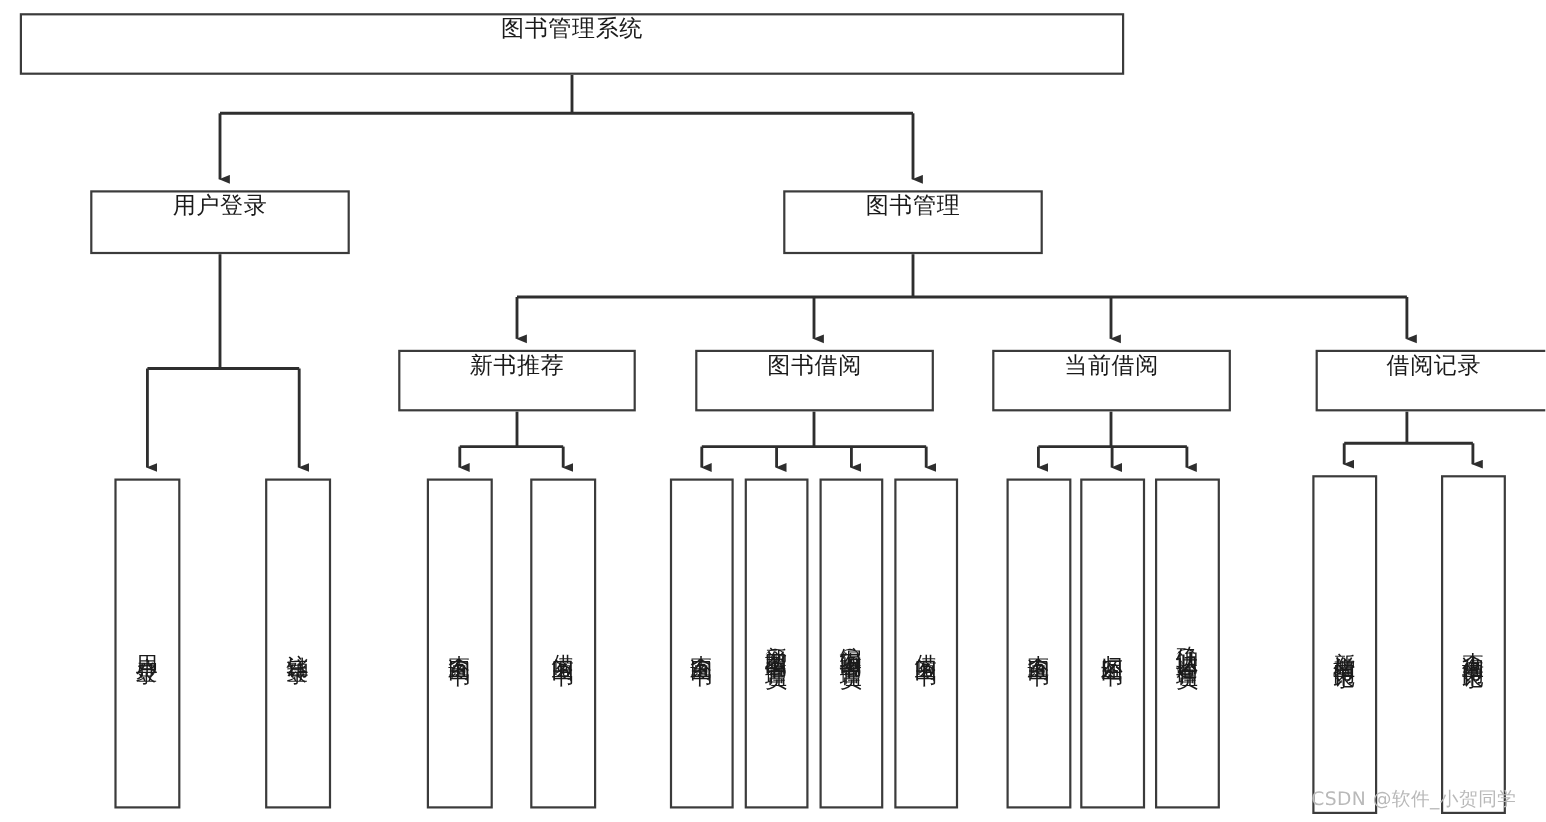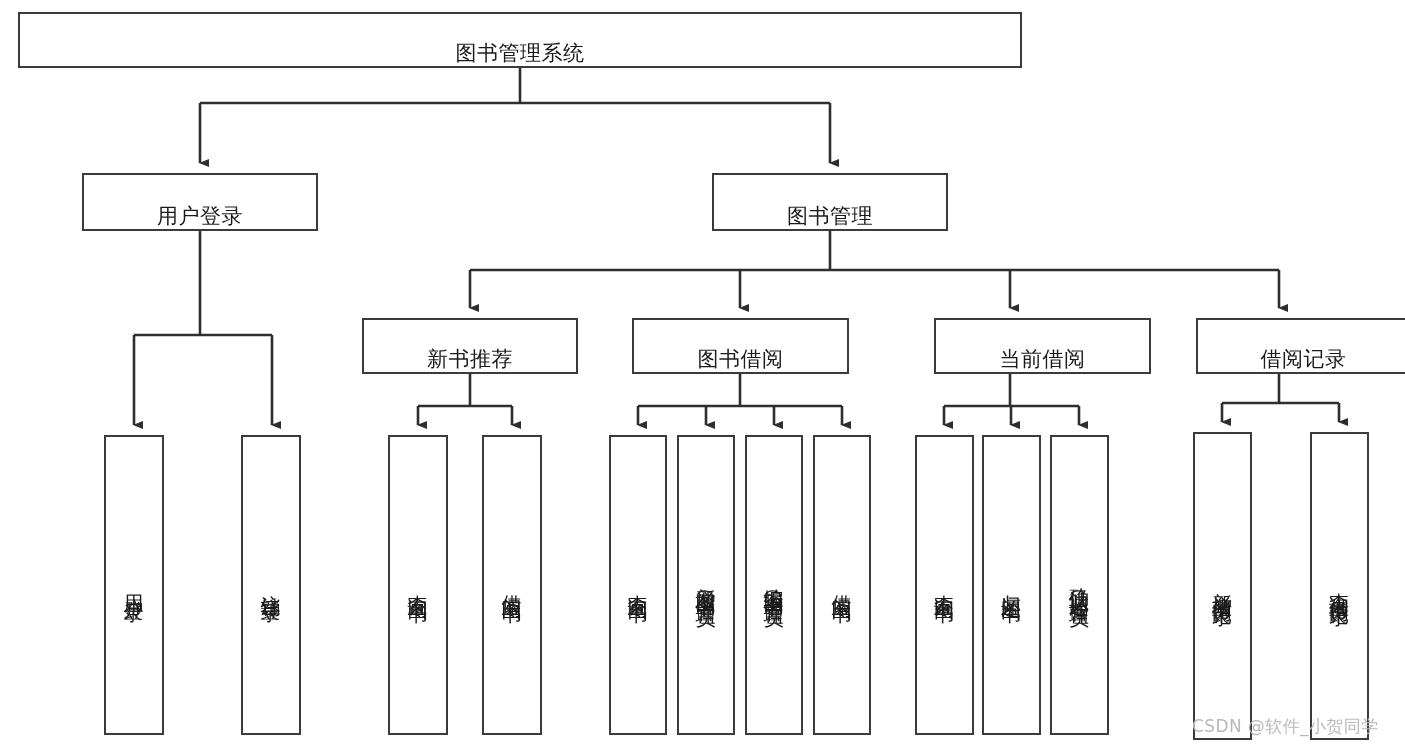--- a/index.html
+++ b/index.html
@@ -24,21 +24,21 @@
     width: 1405px;
     height: 747px;
     pointer-events: none;
   }
   .node {
     position: absolute;
     box-sizing: border-box;
     border: 2px solid #3b3b3b;
     background: #ffffff;
     display: flex;
-    align-items: flex-end;
+    align-items: flex-start;
     justify-content: center;
     color: #1a1a1a;
     z-index: 2;
   }
   .node .label {
     display: block;
     text-align: center;
     line-height: 1.18;
     letter-spacing: 0.5px;
   }
@@ -133,21 +133,21 @@
   <div class="node horizontal" id="node-l3-0" style="left: 362px; top: 318px; width: 216px; height: 56px;">
     <span class="label">新书推荐</span>
   </div>
 
   <div class="node horizontal" id="node-l2-1" style="left: 712px; top: 173px; width: 236px; height: 58px;">
     <span class="label">图书管理</span>
   </div>
   <div class="node horizontal" id="node-l3-1" style="left: 632px; top: 318px; width: 217px; height: 56px;">
     <span class="label">图书借阅</span>
   </div>
-  <div class="node horizontal" id="node-l3-2" style="left: 902px; top: 318px; width: 217px; height: 56px; margin-left: 32px;">
+  <div class="node horizontal" id="node-l3-2" style="left: 902px; top: 318px; width: 217px; height: 56px;">
     <span class="label">当前借阅</span>
   </div>
   <div class="node horizontal" id="node-l3-3" style="left: 1196px; top: 318px; width: 215px; height: 56px;">
     <span class="label">借阅记录</span>
   </div>
 
   <div class="node vertical" id="node-leaf-0" style="left: 104px; top: 435px; width: 60px; height: 300px;">
     <span class="label">用户登录</span>
   </div>
   <div class="node vertical" id="node-leaf-1" style="left: 241px; top: 435px; width: 60px; height: 300px;">

